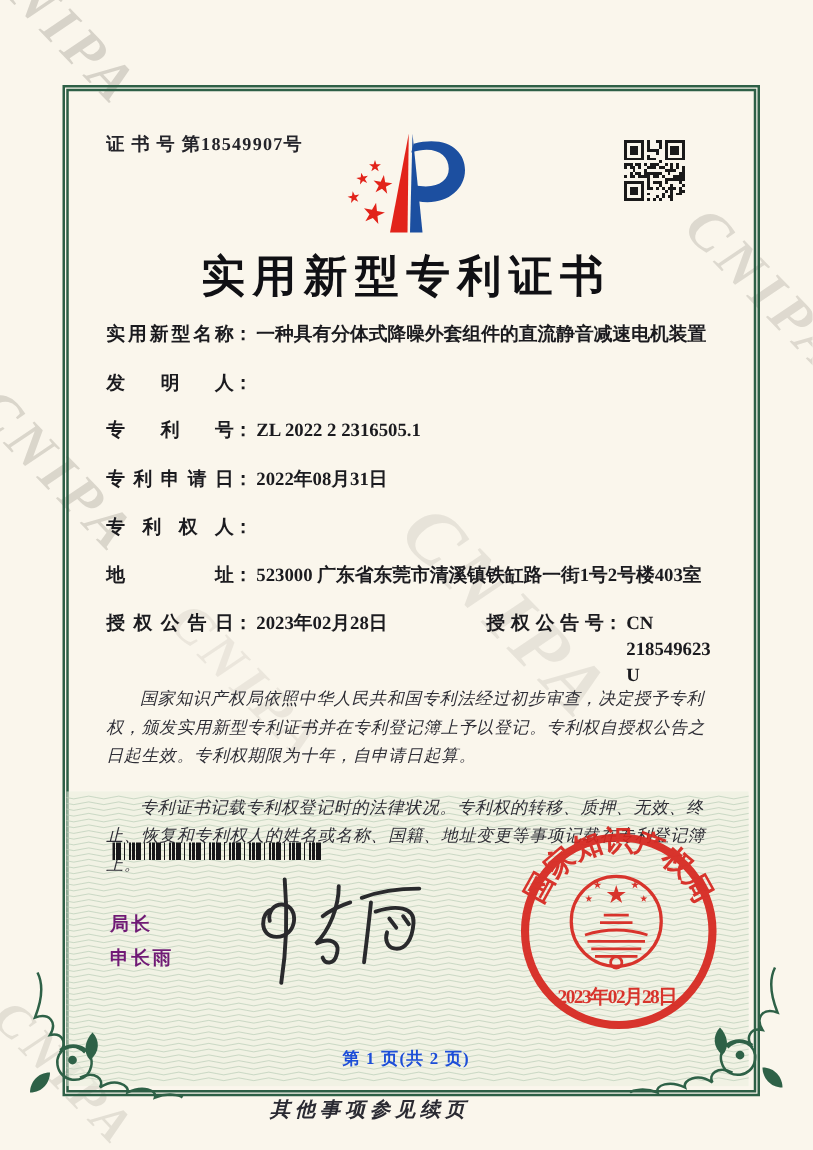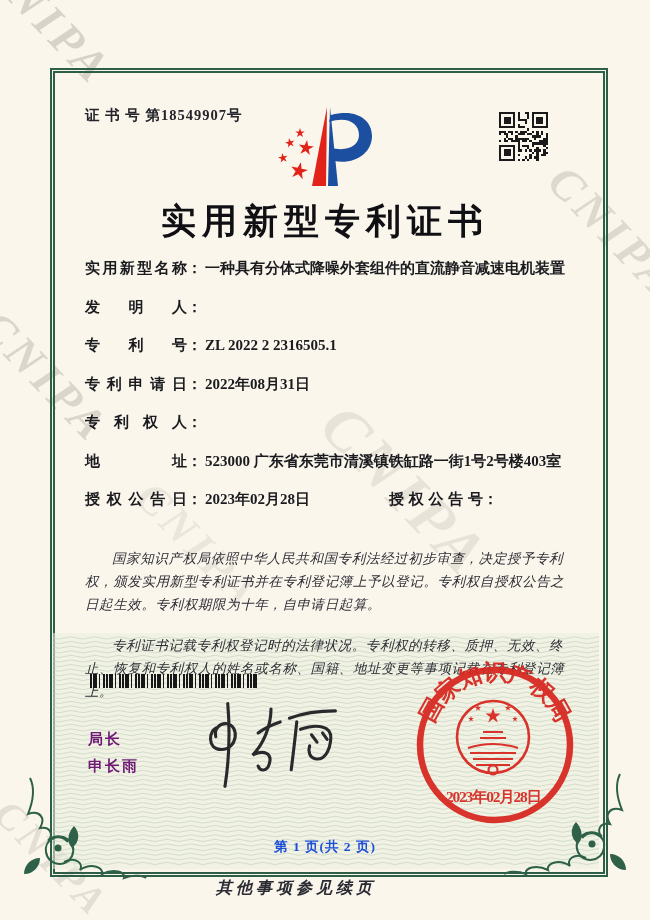--- a/index.html
+++ b/index.html
@@ -235,20 +235,21 @@
     <span class="f-colon">：</span>
     <span class="f-value">523000 广东省东莞市清溪镇铁缸路一街1号2号楼403室</span>
   </div>
   <div class="frow">
     <span class="f-label">授权公告日</span>
     <span class="f-colon">：</span>
     <span style="flex:0 0 150px;">2023年02月28日</span>
     <span class="pair2">
       <span class="f-label">授权公告号</span>
       <span class="f-colon">：</span>
+      <span>CN 218549623 U</span>
     </span>
   </div>
 </div>
 
 <div class="layer bodytext">
   <p>国家知识产权局依照中华人民共和国专利法经过初步审查，决定授予专利权，颁发实用新型专利证书并在专利登记簿上予以登记。专利权自授权公告之日起生效。专利权期限为十年，自申请日起算。</p>
   <p>专利证书记载专利权登记时的法律状况。专利权的转移、质押、无效、终止、恢复和专利权人的姓名或名称、国籍、地址变更等事项记载在专利登记簿上。</p>
 </div>
 
 <div class="layer barcode"></div>

